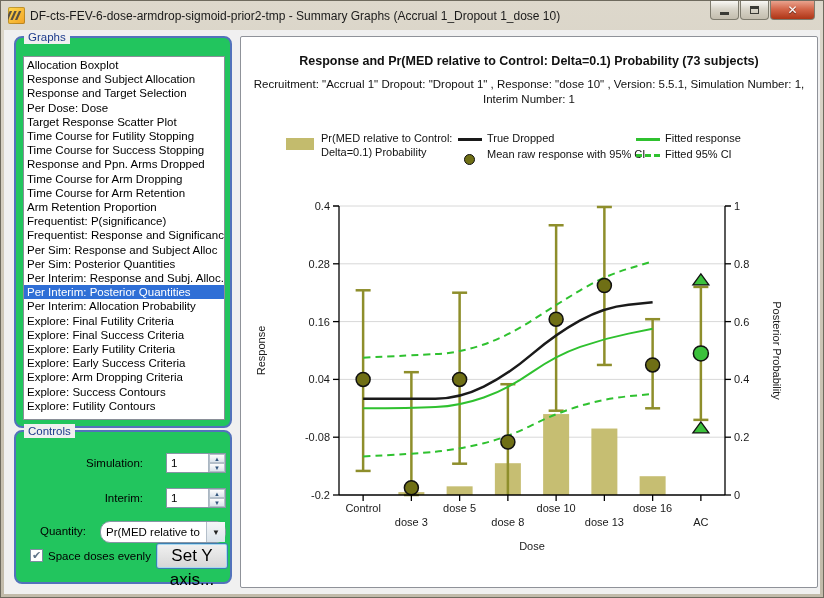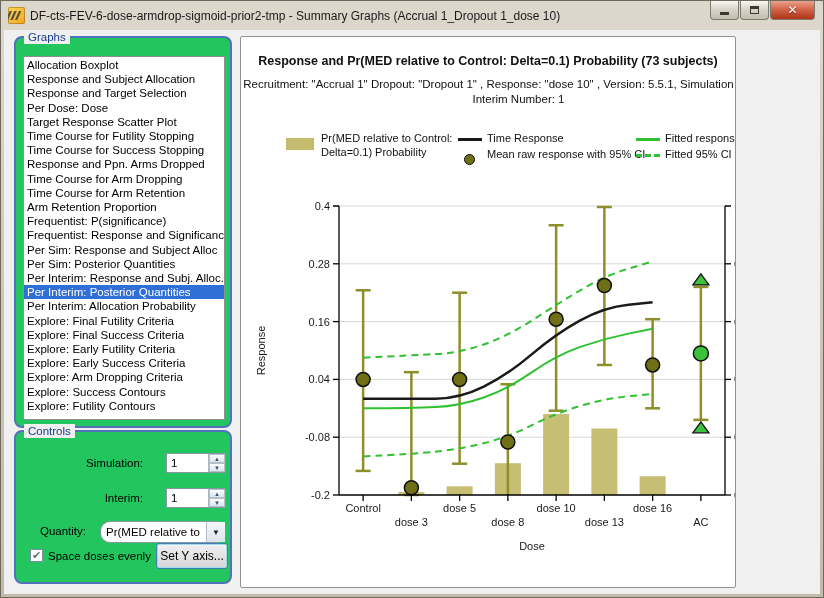--- a/index.html
+++ b/index.html
@@ -40,23 +40,23 @@
   .combobox{position:absolute;height:22px;border:1px solid #8795a5;border-radius:10px;background:#fff;box-sizing:border-box;display:flex;}
   .combo-value{flex:1;font-size:11.5px;padding:4px 0 0 5px;white-space:nowrap;overflow:hidden;}
   .combo-btn{width:18px;background:linear-gradient(#f4f6f8,#dce4eb);border-left:1px solid #b4bfca;
     display:flex;align-items:center;justify-content:center;font-size:8px;color:#222;}
   .checkbox-row{position:absolute;display:flex;align-items:center;}
   .checkbox{width:13px;height:13px;border:1px solid #7b8ea0;background:#fff;box-sizing:border-box;
     display:flex;align-items:center;justify-content:center;font-size:11px;color:#5f7389;line-height:1;}
   .cb-label{font-size:11.5px;margin-left:5px;}
   .button{position:absolute;border:1px solid #3c7fb1;border-radius:3px;
     background:linear-gradient(#f1f1f1,#e5e5e5 45%,#d6d6d6);box-shadow:0 0 0 1px #a8d8f0 inset;
-    font-size:12px;text-align:center;box-sizing:border-box;}
-  
-  .chart-panel{position:absolute;left:236px;top:6px;width:496px;height:552px;background:#fff;border:1px solid #8f9299;
+    font-size:17px;text-align:center;box-sizing:border-box;}
+  
+  .chart-panel{position:absolute;left:236px;top:6px;width:578px;height:552px;background:#fff;border:1px solid #8f9299;
     border-radius:2px;box-sizing:border-box;overflow:hidden;}
   .chart-title{margin-top:17px;text-align:center;font-size:12.5px;font-weight:bold;color:#111;}
   .chart-subtitle{margin:9px auto 0;width:555px;text-align:center;font-size:11.5px;color:#111;line-height:15px;}
   .legend{position:absolute;left:0;top:92px;width:578px;height:56px;}
   .legend .lg-text{position:absolute;font-size:11px;color:#111;line-height:13.5px;}
   .lg-swatch{position:absolute;left:45px;top:9px;width:28px;height:12px;}
   .lg-line{position:absolute;width:24px;height:3px;}
   .lg-dash{position:absolute;width:24px;height:2.5px;}
   .lg-dot{position:absolute;width:9px;height:9px;border-radius:50%;border:1.5px solid #111;box-sizing:content-box;}
   #plot-svg{position:absolute;left:0;top:144px;}
@@ -160,21 +160,21 @@
 
     <div class="chart-panel">
       <div class="chart-title">Response and Pr(MED relative to Control: Delta=0.1) Probability (73 subjects)</div>
       <div class="chart-subtitle">Recruitment: "Accrual 1" Dropout: "Dropout 1" , Response: "dose 10" , Version: 5.5.1, Simulation Number: 1, Interim Number: 1</div>
 
       <div class="legend">
         <span class="lg-swatch" style="background: rgb(195, 187, 109);"></span>
         <span class="lg-text" style="left:80px;top:3px;width:160px;">Pr(MED relative to Control: Delta=0.1) Probability</span>
 
         <span class="lg-line" style="left: 217px; top: 9px; background: rgb(26, 26, 26);"></span>
-        <span class="lg-text" style="left:246px;top:3px;">Time Response</span>
+        <span class="lg-text" style="left:246px;top:3px;">True Dropped</span>
 
         <span class="lg-dot" style="left: 223px; top: 25px; background: rgb(111, 111, 21);"></span>
         <span class="lg-text" style="left:246px;top:19px;width:188px;">Mean raw response with 95% CI</span>
 
         <span class="lg-line" style="left: 395px; top: 9px; background: rgb(47, 193, 47);"></span>
         <span class="lg-text" style="left:424px;top:3px;">Fitted response</span>
 
         <span class="lg-dash" style="left: 395px; top: 25px; background: repeating-linear-gradient(90deg, rgb(47, 193, 47) 0px, rgb(47, 193, 47) 6px, transparent 6px, transparent 9px);"></span>
         <span class="lg-text" style="left:424px;top:19px;">Fitted 95% CI</span>
       </div>

